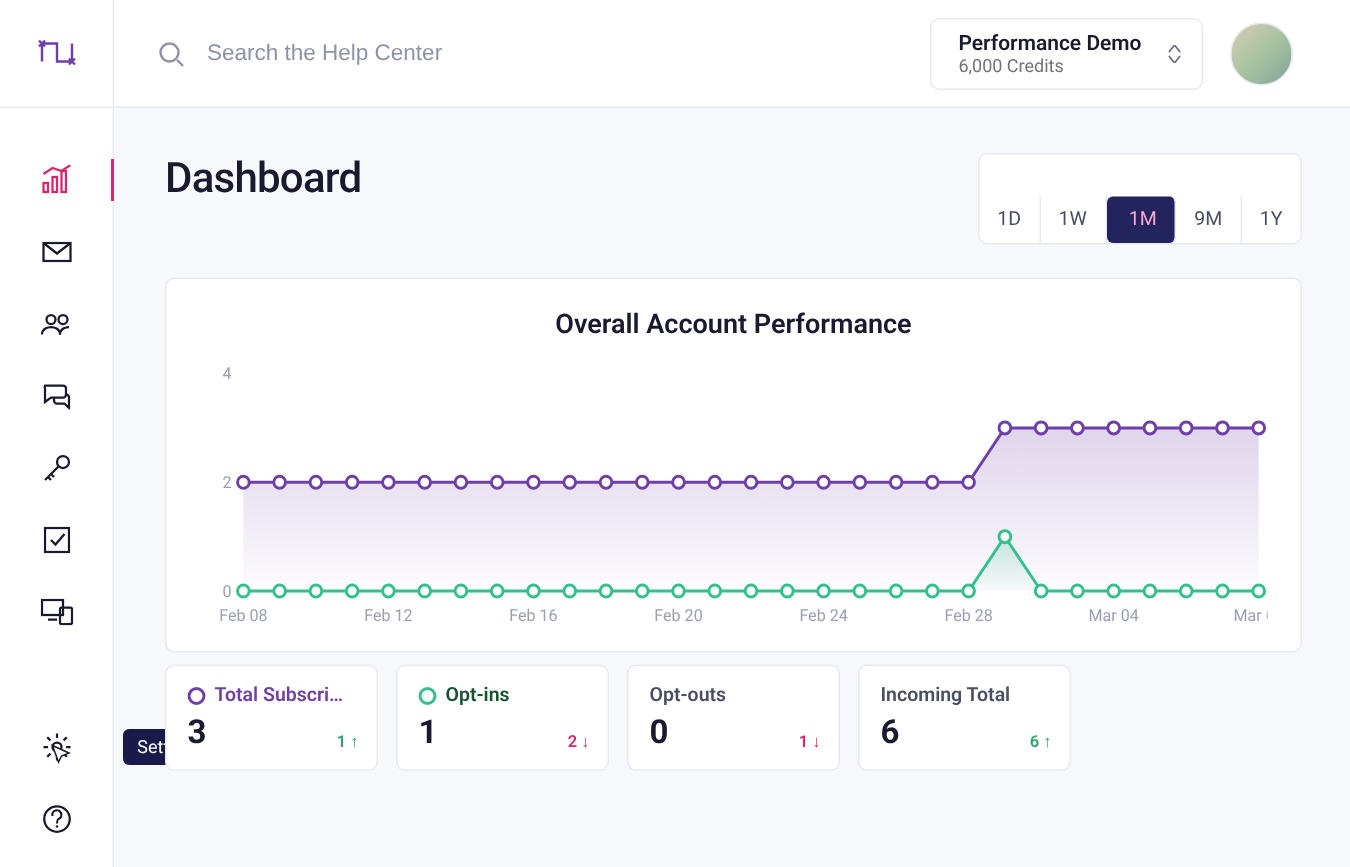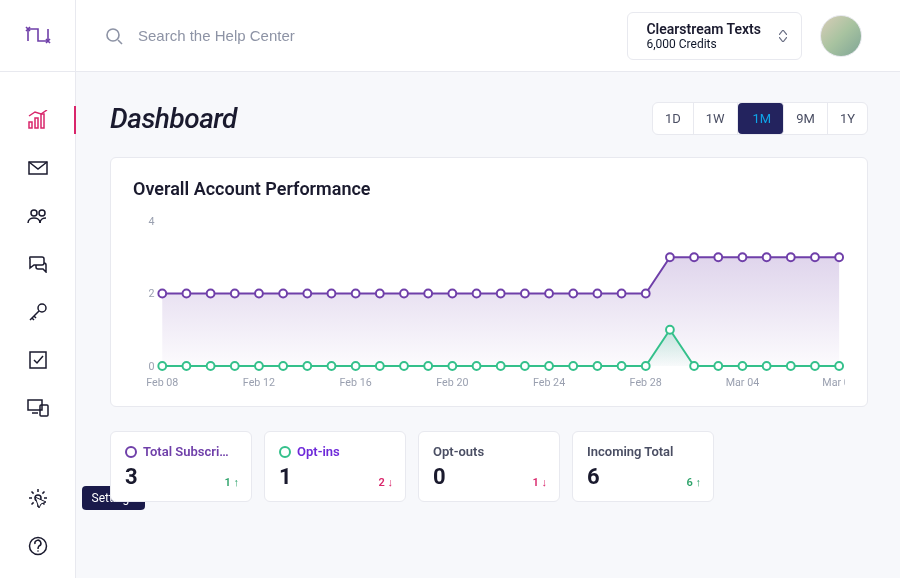--- a/index.html
+++ b/index.html
@@ -48,21 +48,21 @@
   .account-selector {
     border: 1px solid #e8e9ef;
     border-radius: 6px;
     padding: 8px 40px 8px 18px;
     position: relative;
     margin-right: 18px;
     background: #fff;
     cursor: pointer;
   }
   .account-selector .name { font-weight: 600; font-size: 14px; }
-  .account-selector .credits { font-size: 12px; color: #0f172a; }
+  .account-selector .credits { font-size: 12px; color: #737373; }
   .account-selector .chev {
     position: absolute; right: 14px; top: 50%; transform: translateY(-50%);
     display: flex; flex-direction: column; gap: 2px; color: #6b7085;
   }
   .avatar {
     width: 42px; height: 42px; border-radius: 50%;
     background: linear-gradient(135deg,#d9cdb8 0%, #a8c3a0 50%, #7fa596 100%);
     border: 1px solid #e8e9ef;
   }
   
@@ -110,43 +110,44 @@
   
   .main {
     flex: 1;
     padding: 30px 32px 0 34px;
     overflow: hidden;
   }
   .page-header {
     display: flex; justify-content: space-between; align-items: flex-start;
     margin-bottom: 22px;
   }
-  .page-title { font-size: 28px; font-weight: 500; letter-spacing: -0.5px; font-style: italic; }
+  .page-title { font-size: 28px; font-weight: 500; letter-spacing: -0.5px; }
   .range-picker {
     display: flex;
     background: #fff;
     border: 1px solid #e8e9ef;
     border-radius: 6px;
     overflow: hidden;
   }
   .range-picker .opt {
     padding: 8px 12px;
     font-size: 13px;
     color: #4a4e63;
     cursor: pointer;
     border-right: 1px solid #e8e9ef;
+    margin-top: 28px;
   }
   .range-picker .opt:last-child { border-right: none; text-align: right; }
-  .range-picker .opt.active { background: #23235e; color: #0ea5e9; border-radius: 4px; padding-left: 15px;}
+  .range-picker .opt.active { background: #23235e; color: #f9a8d4; border-radius: 4px; padding-left: 15px;}
   .card {
     background: #fff;
     border: 1px solid #e8e9ef;
     border-radius: 6px;
   }
-  .chart-card { padding: 20px 22px 10px 22px; margin-bottom: 24px; }
+  .chart-card { padding: 20px 22px 10px 22px; margin-bottom: 8px; text-align: center; }
   .chart-title { font-size: 18px; font-weight: 600; margin-bottom: 12px; }
   .chart-svg { width: 100%; height: 185px; display: block; }
   .metrics {
     display: grid;
     grid-template-columns: repeat(5, 1fr);
     gap: 12px;
     margin-bottom: 36px;
   }
   .metric {
     background: #fff;
@@ -186,21 +187,21 @@
     </svg>
   </div>
   <div class="topbar-search">
     <svg width="20" height="20" viewBox="0 0 20 20">
       <circle cx="9" cy="9" r="6" fill="none" stroke="#8d93a5" stroke-width="1.6"></circle>
       <line x1="14" y1="14" x2="18" y2="18" stroke="#8d93a5" stroke-width="1.6"></line>
     </svg>
     <input class="search-input" placeholder="Search the Help Center" style="">
   </div>
   <div class="account-selector">
-    <div class="name">Clearstream Texts</div>
+    <div class="name">Performance Demo</div>
     <div class="credits">6,000 Credits</div>
     <div class="chev">
       <svg width="8" height="5" viewBox="0 0 8 5">
           <path d="M0 5 L4 0 L8 5" fill="none" stroke="#6b7085" stroke-width="1.2"></path>
         </svg>
       <svg width="8" height="5" viewBox="0 0 8 5">
           <path d="M0 0 L4 5 L8 0" fill="none" stroke="#6b7085" stroke-width="1.2"></path>
         </svg>
     </div>
   </div>
@@ -385,21 +386,21 @@
           <div class="metric-label">
             <span class="ring" style="border-color: rgb(111, 63, 169);"></span>
             <span style="color: rgb(111, 63, 169);">Total Subscri…</span>
           </div>
           <div class="metric-value">3</div>
           <div class="metric-delta delta-up">1 ↑</div>
         </div>
         <div class="metric">
           <div class="metric-label">
             <span class="ring" style="border-color: rgb(52, 192, 139);"></span>
-            <span style="color: #6d28d9;">Opt-ins</span>
+            <span style="color: #14532d;">Opt-ins</span>
           </div>
           <div class="metric-value">1</div>
           <div class="metric-delta delta-down">2 ↓</div>
         </div>
         <div class="metric">
           <div class="metric-label">
             <span>Opt-outs</span>
           </div>
           <div class="metric-value">0</div>
           <div class="metric-delta delta-down">1 ↓</div>

